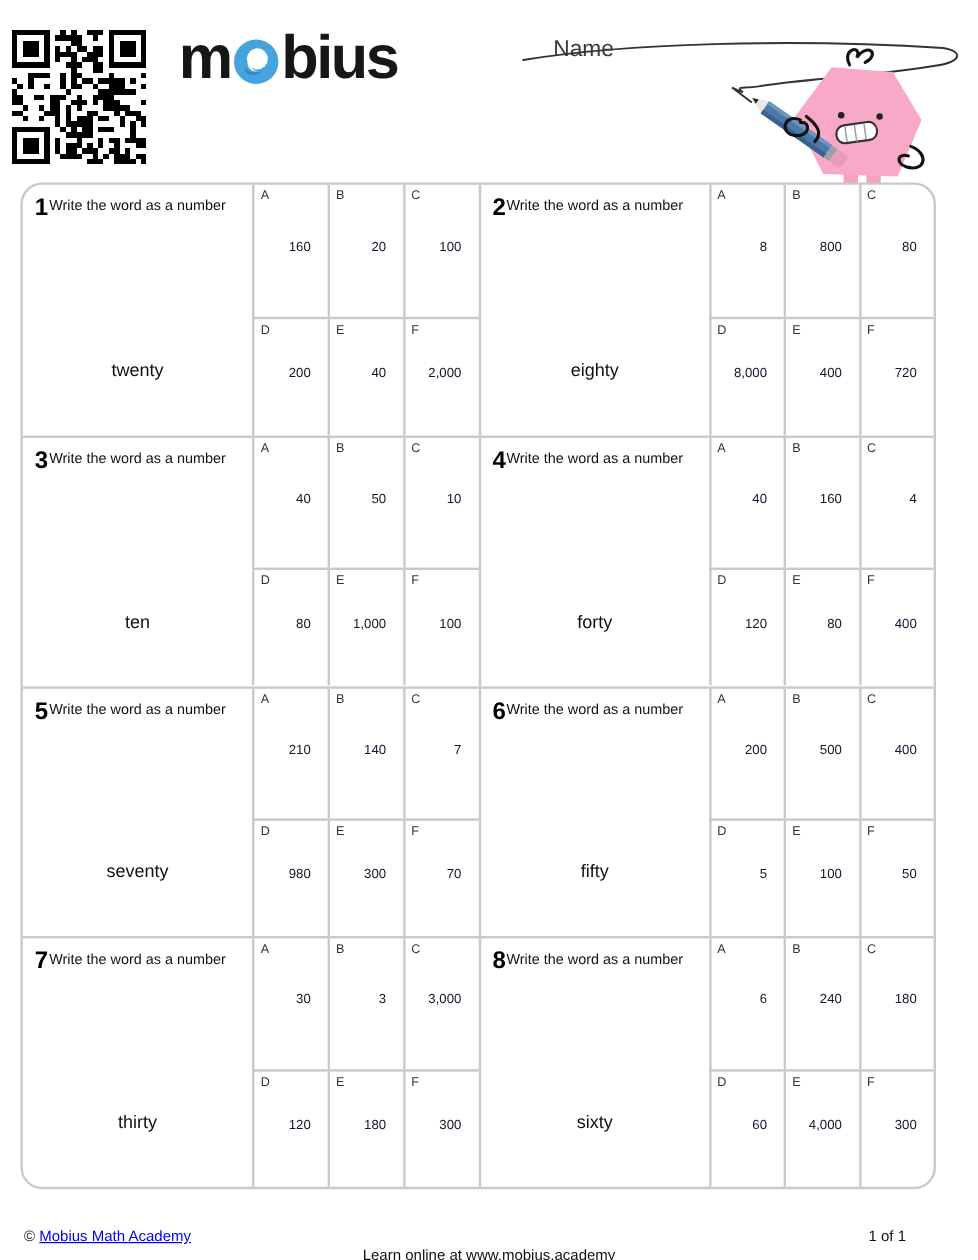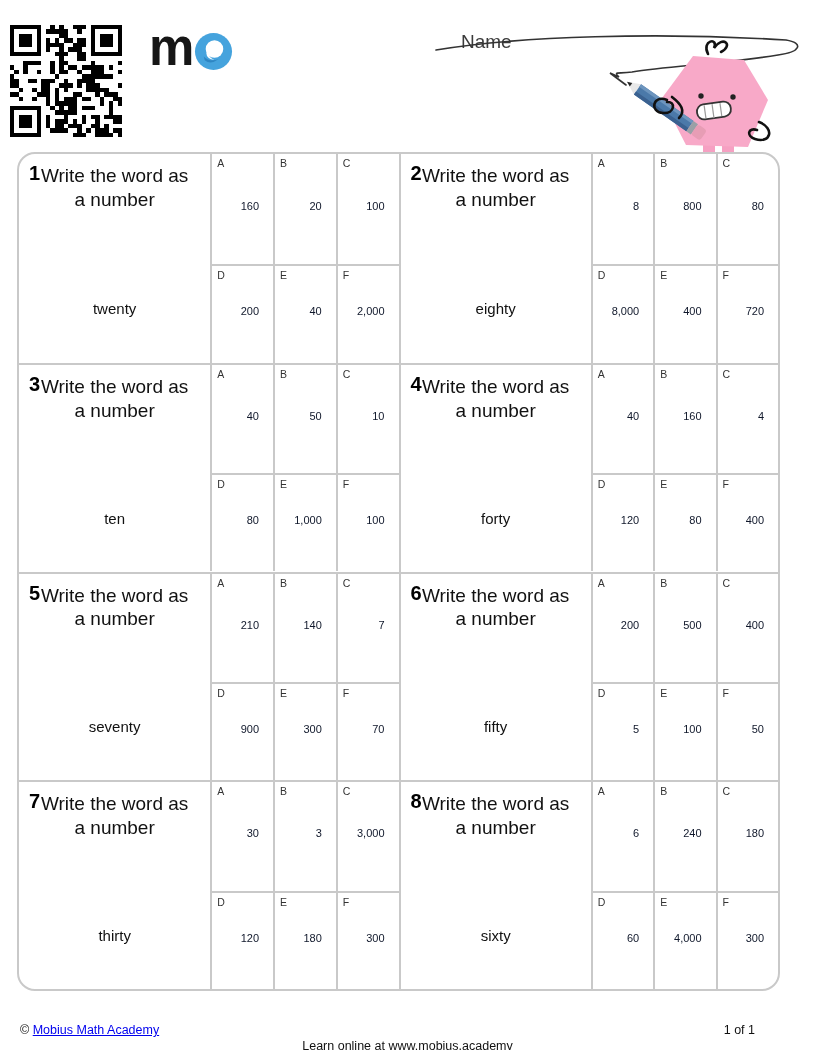--- a/index.html
+++ b/index.html
@@ -24,21 +24,21 @@
     position:absolute; left:17px; top:152px; width:763px; height:839px;
     border:2px solid #c9c9c9; border-radius:18px; overflow:hidden;
     display:grid; grid-template-columns:1fr 1fr; grid-auto-rows:1fr; background:#fff;
   }
   .qcell { position:relative; display:flex; }
   .qcell:nth-child(even) { border-left:2px solid #c9c9c9; }
   .qcell:nth-child(n+3)  { border-top:2px solid #c9c9c9; }
   .qtext { position:relative; flex:0 0 50.4%; }
   .qnum  { position:absolute; left:10px; top:8px; font-size:20px; font-weight:bold; color:#000; }
   .qprompt { position:absolute; left:50%; top:10px; transform:translateX(-50%);
-             width:160px; text-align:center; font-size:19px; line-height:1.25; color:#111; }
+             width:160px; text-align:center; font-size:12px; line-height:1.25; color:#111; }
   .qword { position:absolute; left:0; top:58.5%; width:100%; text-align:center;
            font-size:15px; color:#111;margin-top:24px; }
   .answers { flex:1 1 auto; display:grid; grid-template-columns:repeat(3,1fr);
              grid-template-rows:52.5% 47.5%; }
   .opt { position:relative; border-left:2px solid #c9c9c9; }
   .opt:nth-child(n+4) { border-top:2px solid #c9c9c9; }
   .opt-letter { position:absolute; left:5px; top:3px; font-size:10.5px; color:#333; }
   .opt-value  { position:absolute; right:14px; top:47%; transform:translateY(-50%);
                 font-size:11px; color:#0f172a; }
 
@@ -275,20 +275,21 @@
     </svg>
 
   <div class="logo">
     <span>m</span>
     <svg viewBox="0 0 40 40">
       <circle cx="20" cy="20" r="19" fill="#45a3dd"></circle>
       <circle cx="21" cy="17.5" r="9" fill="#ffffff"></circle>
       <path d="M12.5 21 Q13 28 21 28.5 Q15.5 26.5 14.5 21.5 Z" fill="#ffffff"></path>
       <path d="M10 25 Q16 31 25 28 Q17 34 11 29 Z" fill="#2e86c3"></path>
     </svg>
+    <span>bius</span>
   </div>
 
 
   <span class="name-label">Name</span>
   <svg class="name-line" viewBox="0 0 380 140">
     <path d="M6 22 C90 8 230 4 356 12 C374 15 371 24 348 27 C292 36 238 38 202 44 C188 46 183 43 189 49 L180 45 L196 57" fill="none" stroke="#333" stroke-width="1.6" stroke-linecap="round"></path>
   </svg>
 
   <svg class="mascot" viewBox="0 0 190 134">
     <ellipse cx="102" cy="126" rx="33" ry="4" fill="#d9d9d9"></ellipse>
@@ -468,21 +469,21 @@
         <div class="opt">
           <span class="opt-letter">B</span>
           <span class="opt-value">140</span>
         </div>
         <div class="opt">
           <span class="opt-letter">C</span>
           <span class="opt-value">7</span>
         </div>
         <div class="opt">
           <span class="opt-letter">D</span>
-          <span class="opt-value">900</span>
+          <span class="opt-value">980</span>
         </div>
         <div class="opt">
           <span class="opt-letter">E</span>
           <span class="opt-value">300</span>
         </div>
         <div class="opt">
           <span class="opt-letter">F</span>
           <span class="opt-value">70</span>
         </div>
       </div>

